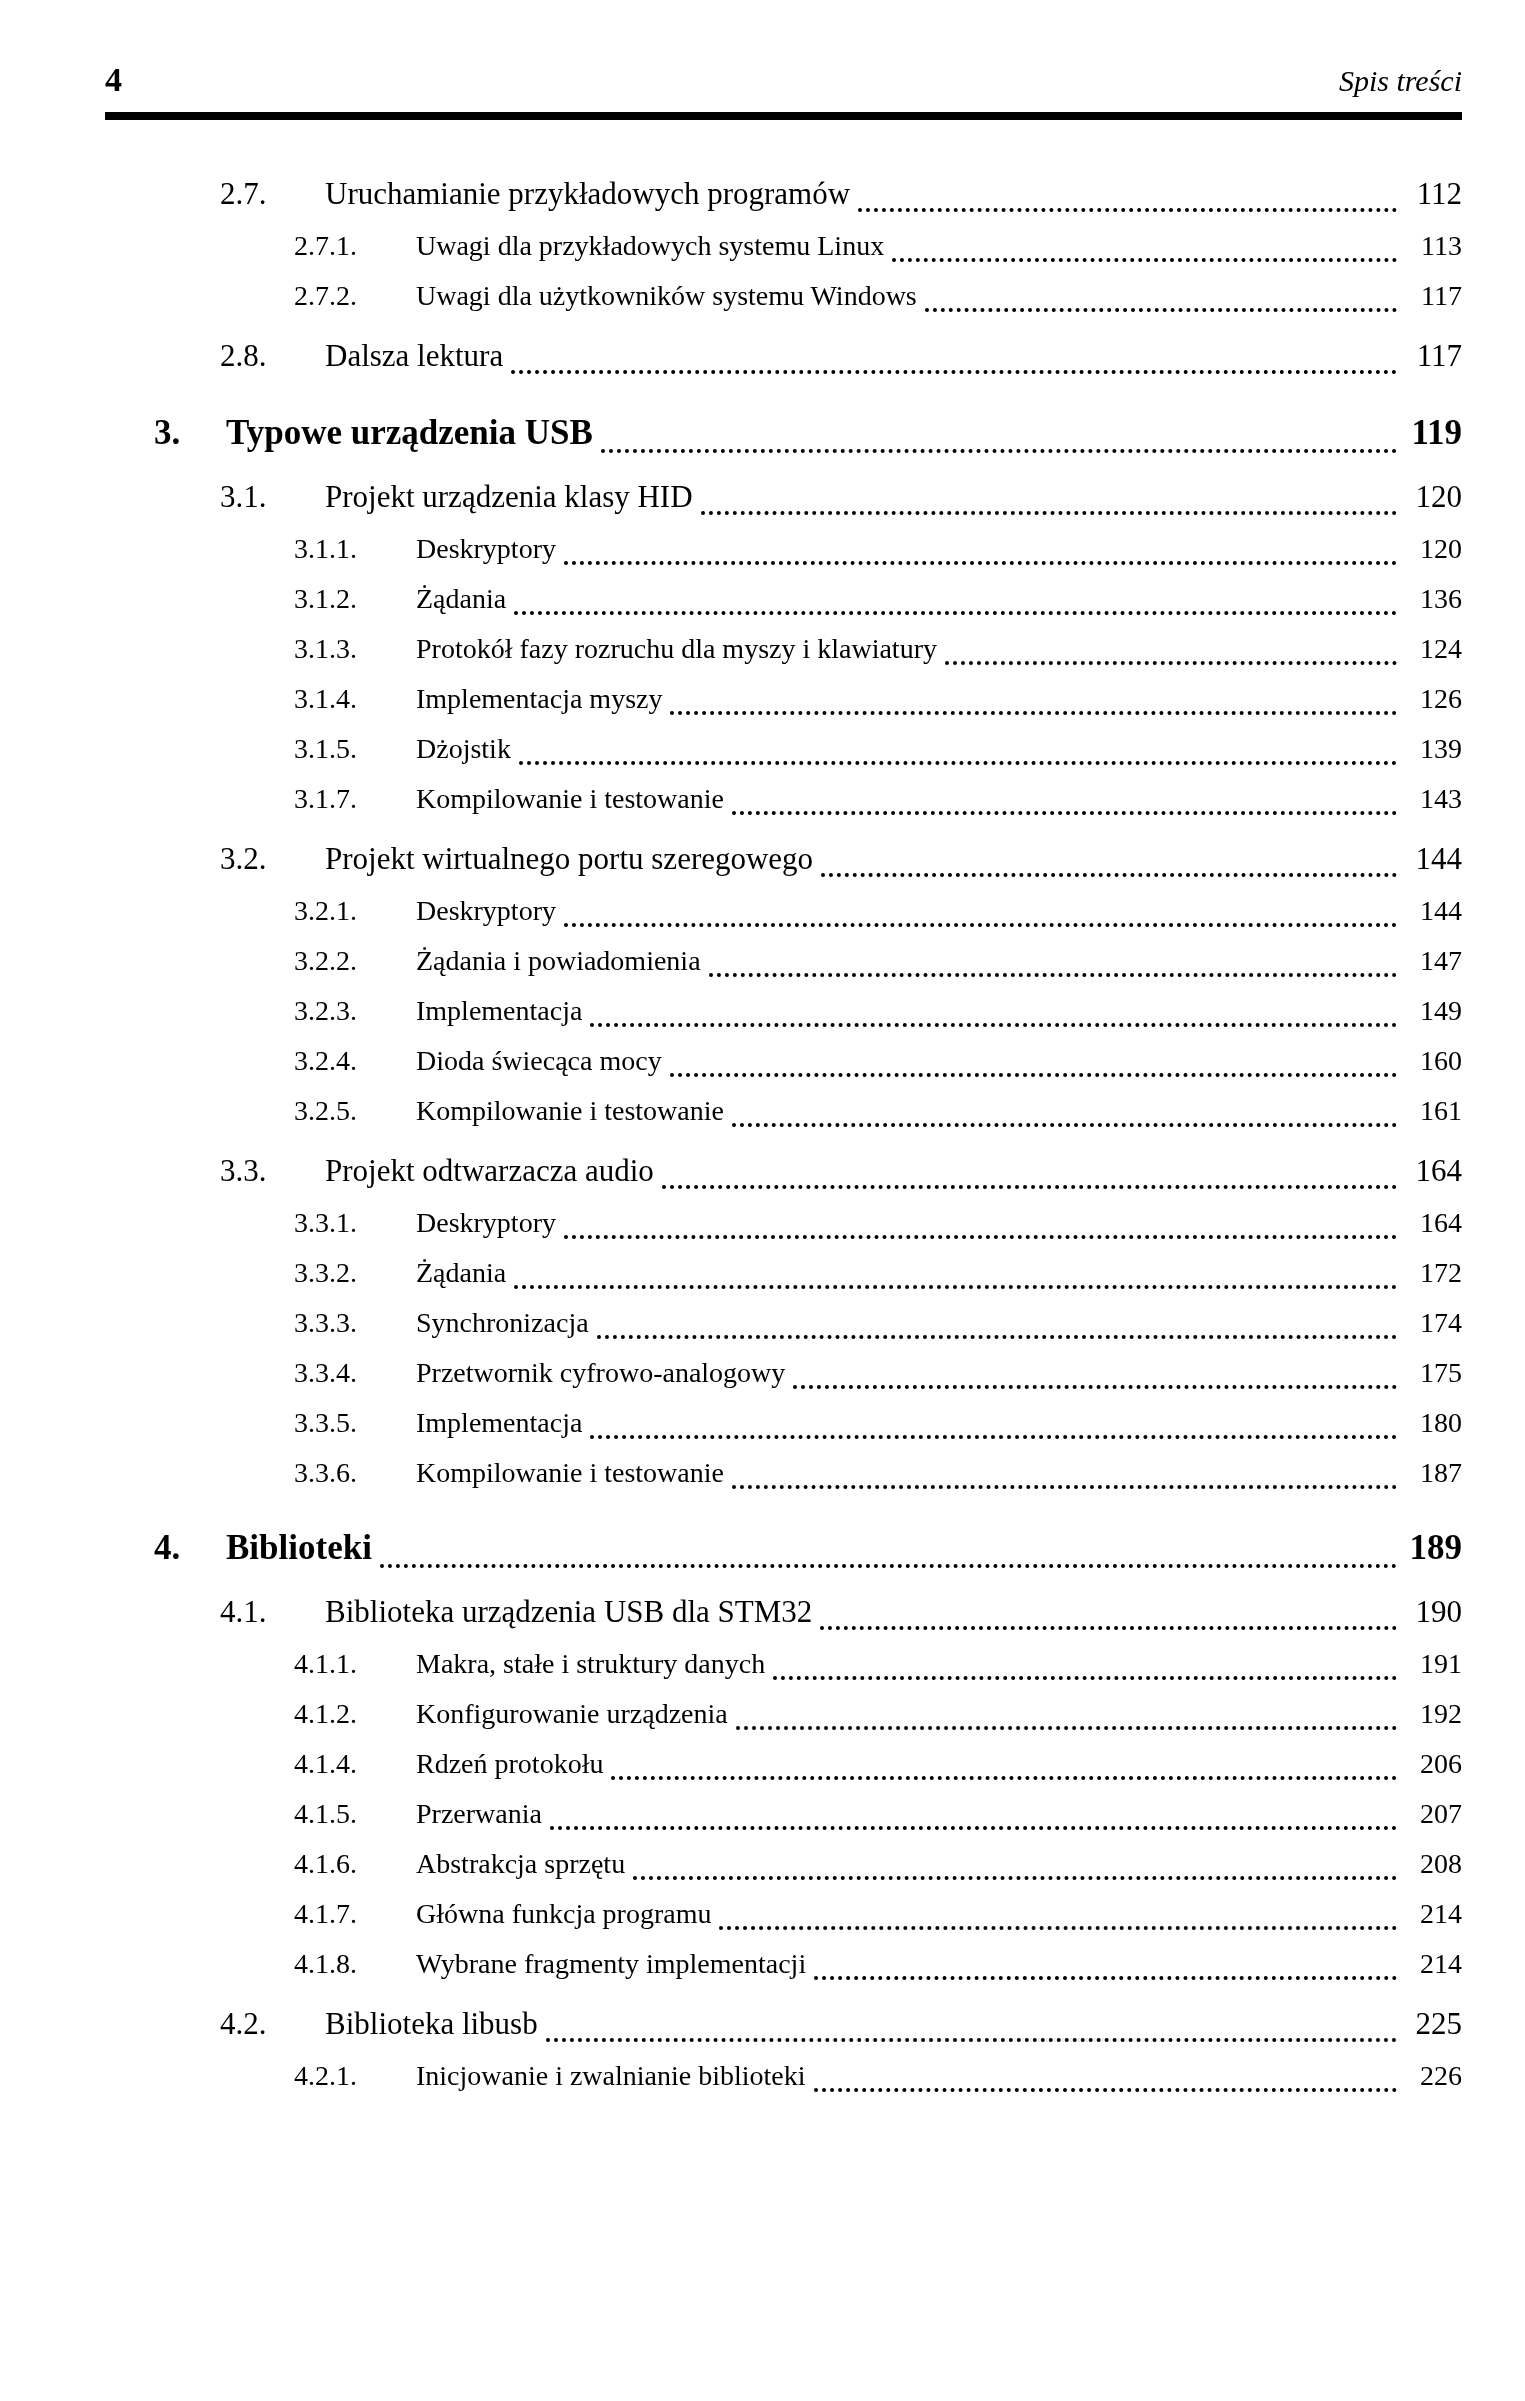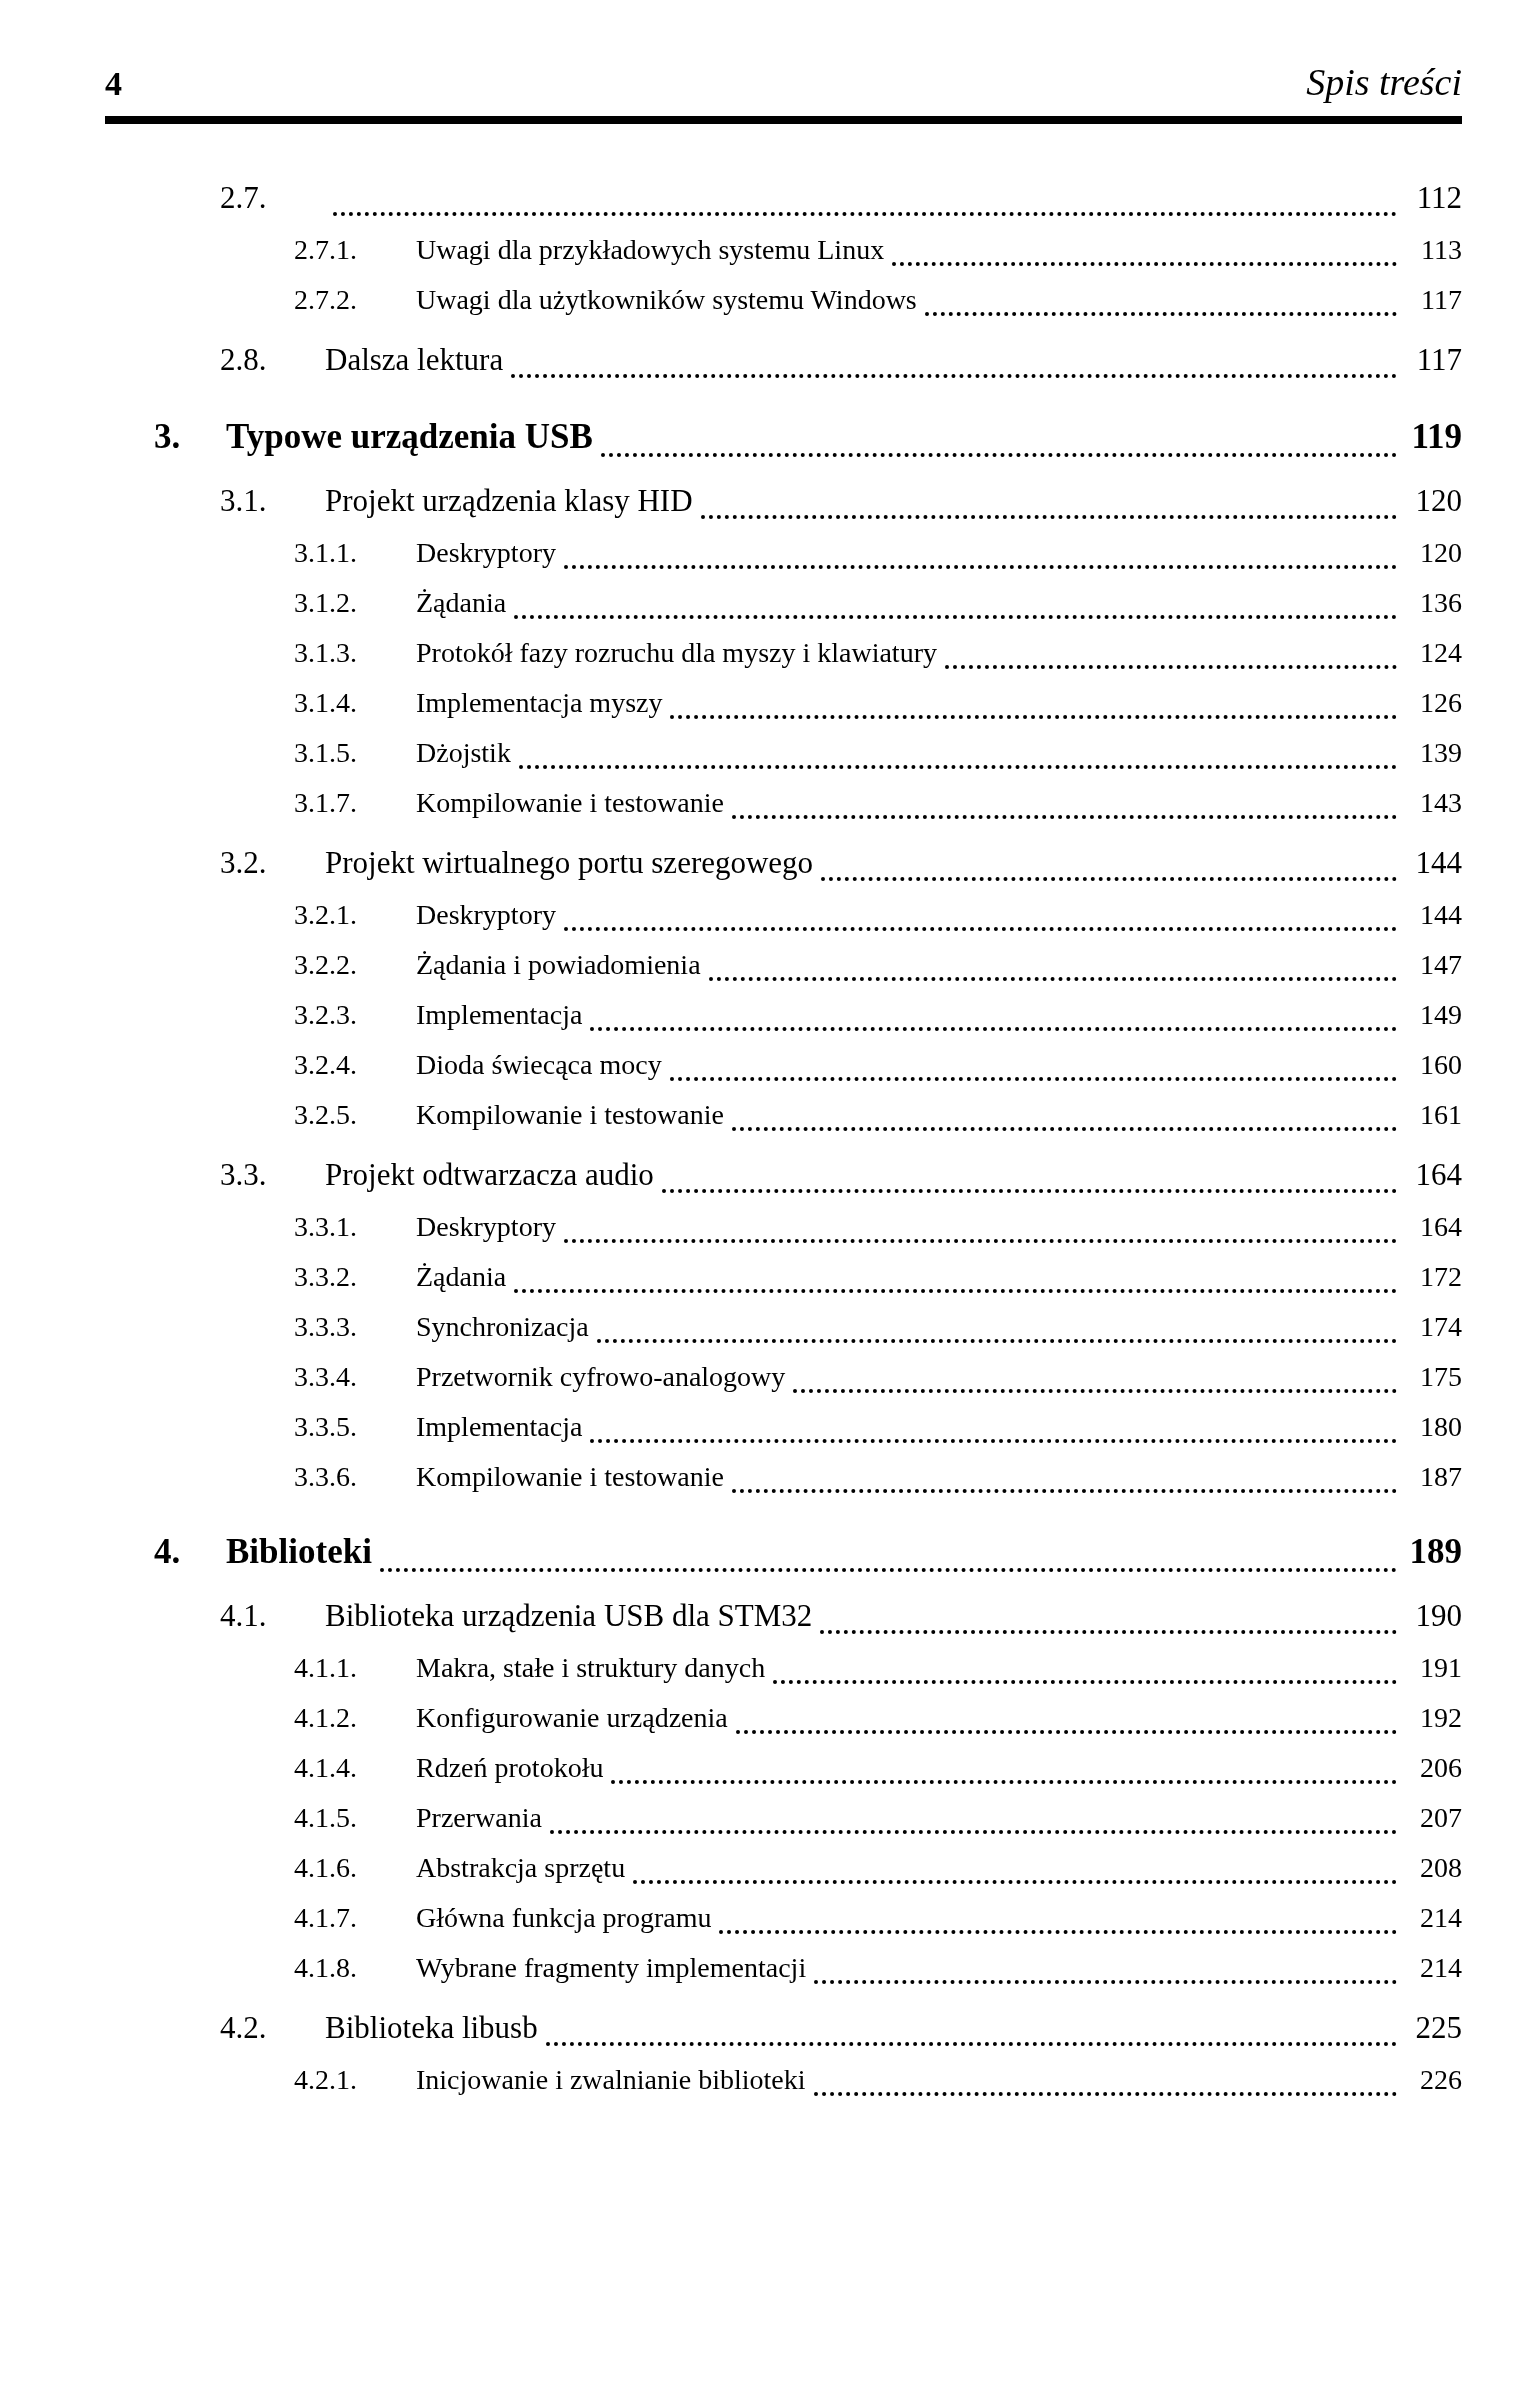--- a/index.html
+++ b/index.html
@@ -26,21 +26,21 @@
     display: flex;
     justify-content: space-between;
     align-items: baseline;
   }
   .folio {
     font-size: 34px;
     font-weight: bold;
     line-height: 1;
   }
   .running-title {
-    font-size: 38px;
+    font-size: 30px;
     font-style: italic;
     line-height: 1;
   }
   .header-rule {
     height: 8.5px;
     background: #000;
     margin-top: 14.5px;
   }
   
   .toc {
@@ -97,20 +97,21 @@
   <div class="running-header">
     <span class="folio">4</span>
     <span class="running-title">Spis treści</span>
   </div>
 
   <div class="header-rule"></div>
 
   <div class="toc" id="toc-list">
       <div class="row section">
       <span class="num">2.7.</span>
+      <span class="label">Uruchamianie przykładowych programów</span>
       <span class="leader"></span>
       <span class="pg">112</span>
     </div>
       <div class="row subsection">
       <span class="num">2.7.1.</span>
       <span class="label">Uwagi dla przykładowych systemu Linux</span>
       <span class="leader"></span>
       <span class="pg">113</span>
     </div>
       <div class="row subsection">

